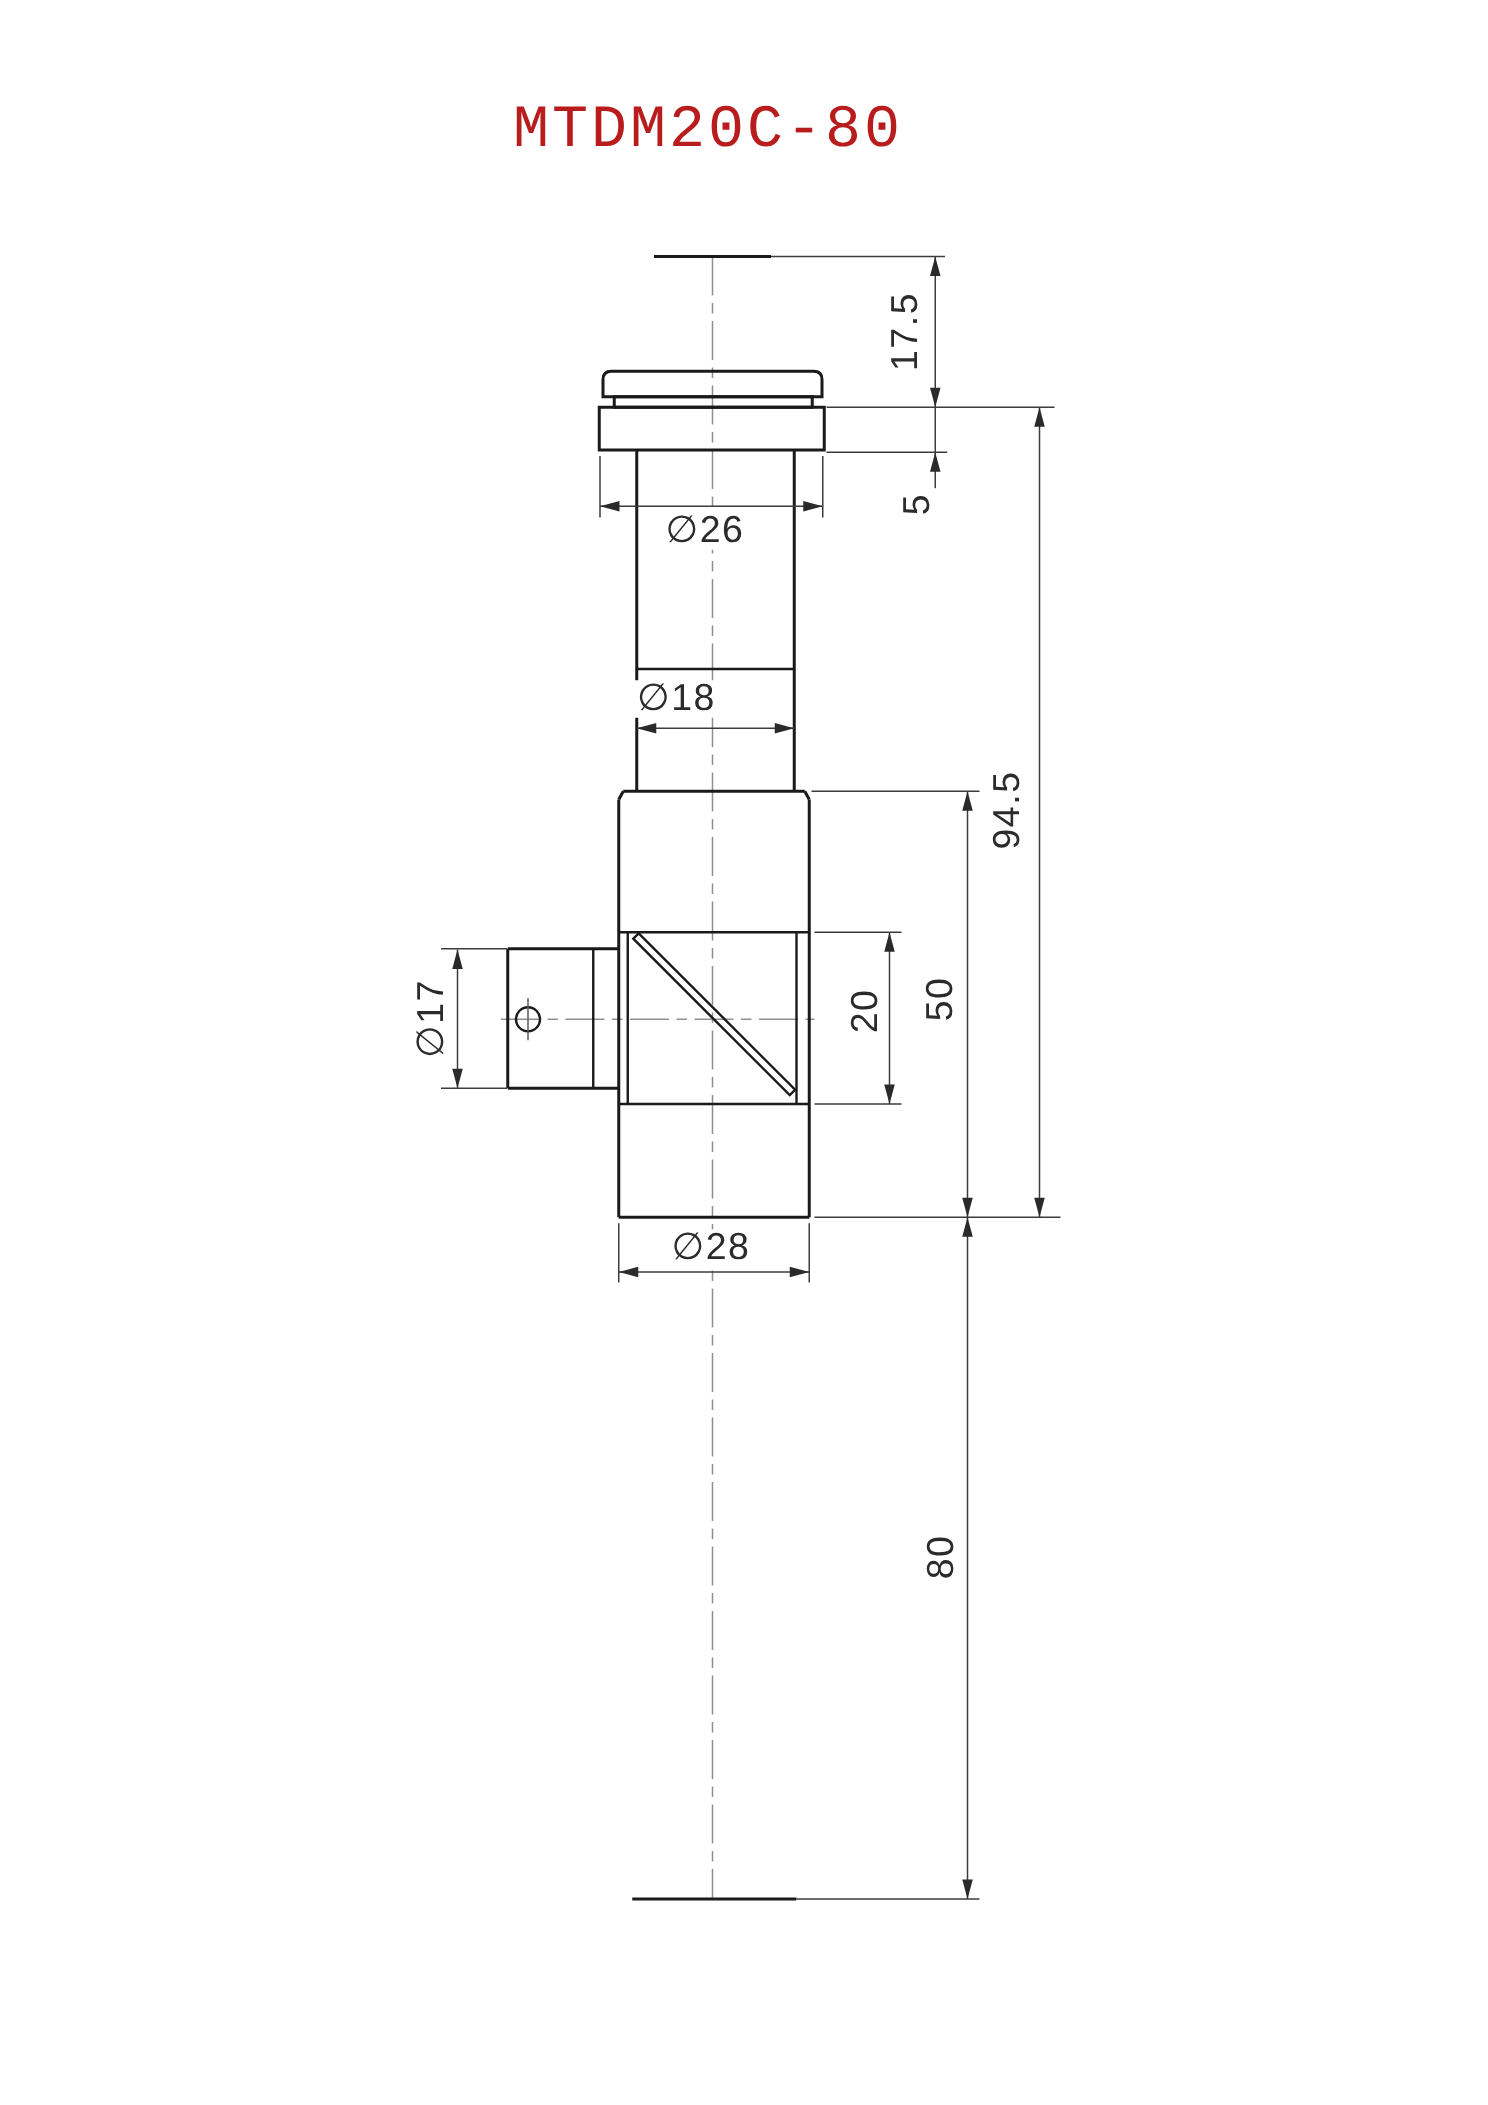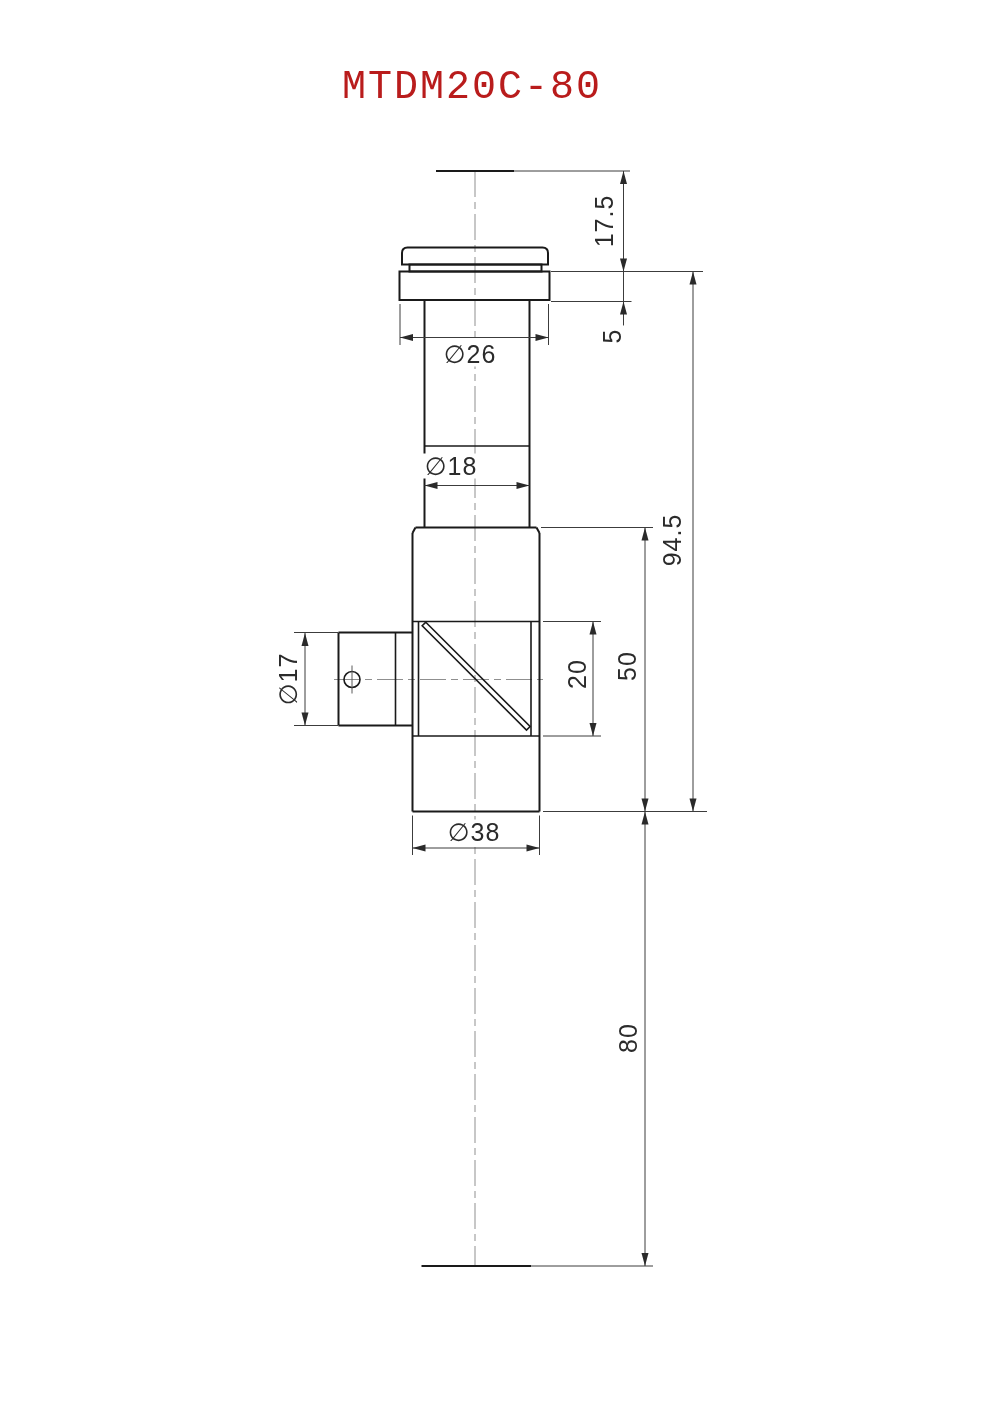--- a/index.html
+++ b/index.html
@@ -161,21 +161,21 @@
       <path class="arrow" d="M539.5,848 l-13,-3.5 v7 Z"></path>
     </g>
   </svg>
 
   <div class="title-lbl" style="left:472px; top:88px;">MTDM20C-80</div>
 
   <div class="lbl" style="left:470px; top:322px;margin-top:32px;">∅26</div>
 
   <div class="lbl" style="left:451px; top:466px;">∅18</div>
 
-  <div class="lbl" style="left:474px; top:832px;">∅38</div>
+  <div class="lbl" style="left:474px; top:832px;">∅28</div>
 
   <div class="lbl rot" style="left:604px; top:221px;">17.5</div>
 
   <div class="lbl rot" style="left:612px; top:336px;">5</div>
 
   <div class="lbl rot" style="left:288px; top:679px;">∅17</div>
 
   <div class="lbl rot" style="left:577px; top:674px;">20</div>
 
   <div class="lbl rot" style="left:627px; top:666px;">50</div>

